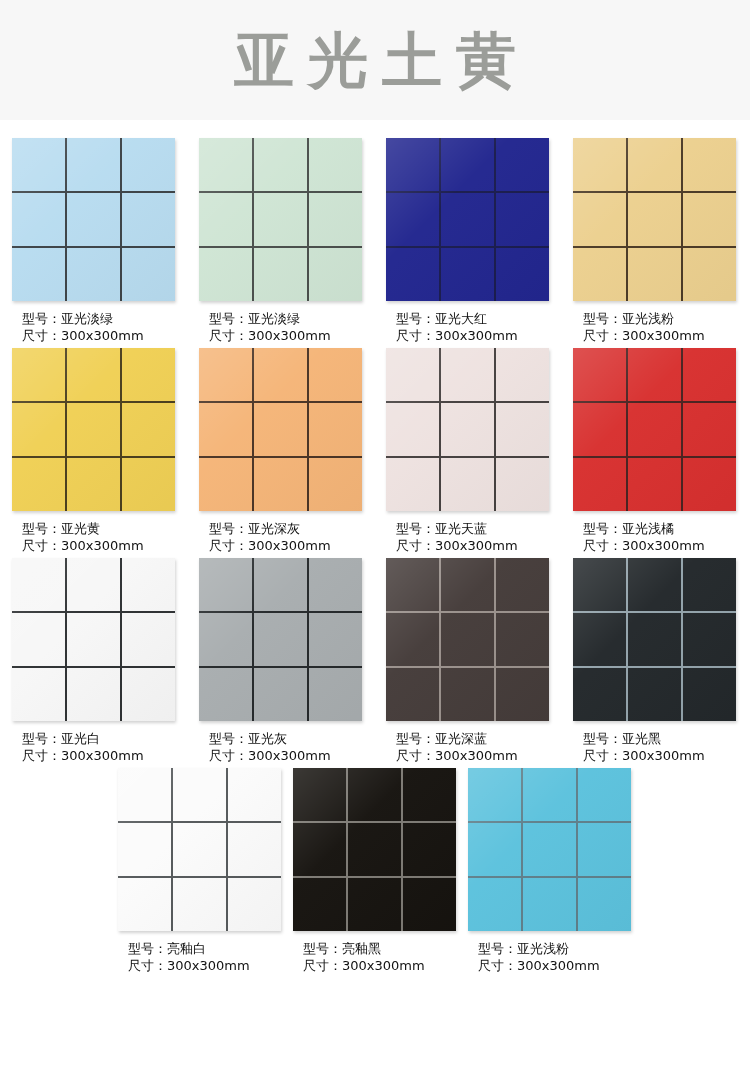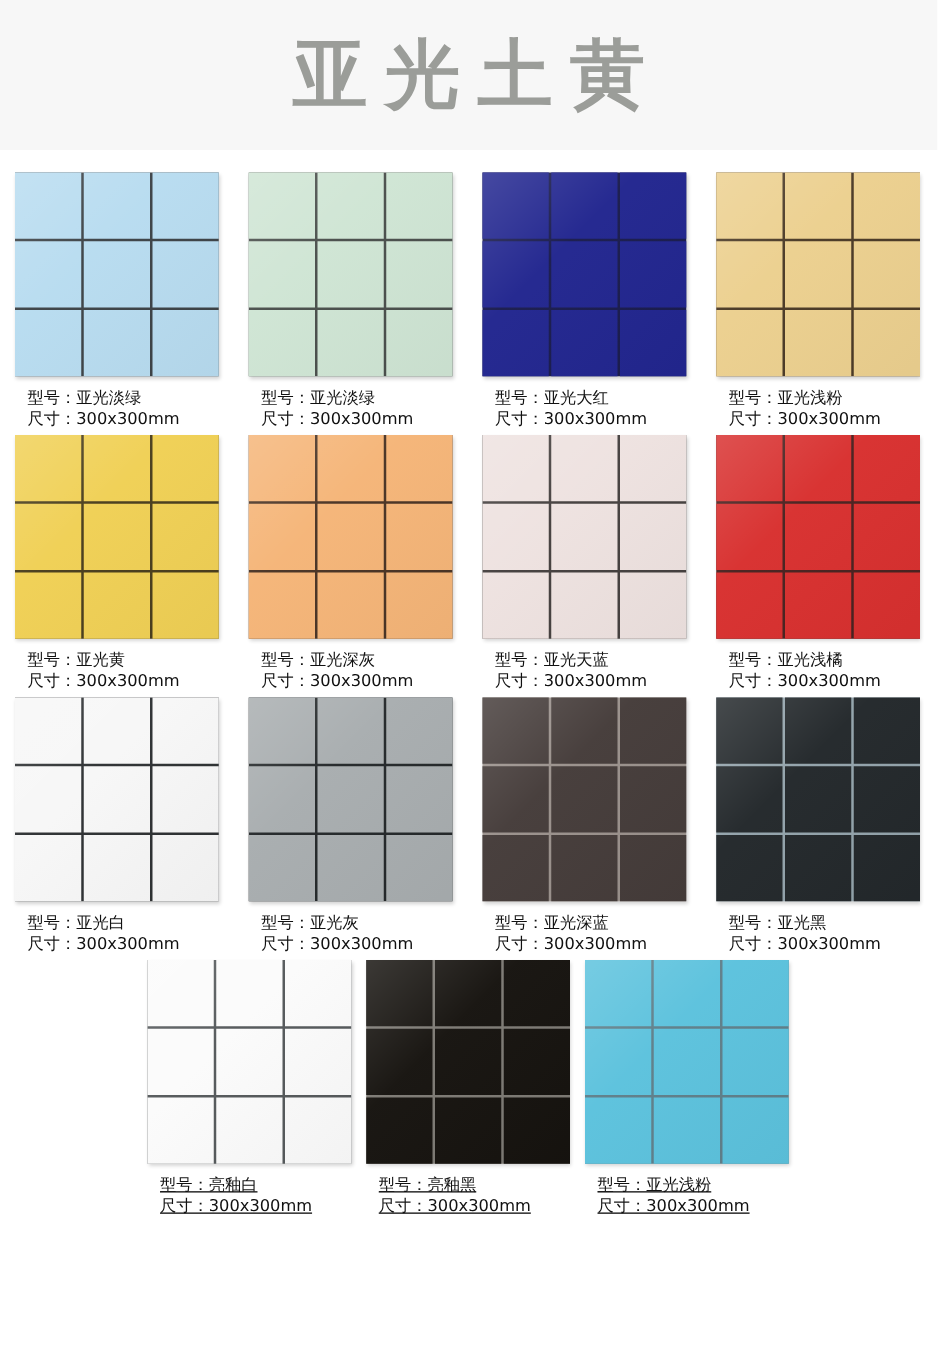--- a/index.html
+++ b/index.html
@@ -38,21 +38,21 @@
     margin-bottom: 4px;
   }
   .row.r4 { justify-content: flex-start; padding-left: 110px; }
 
   .card {
     width: 187px;
     display: flex;
     flex-direction: column;
     align-items: flex-start;
   }
-  .row.r4 .card { width: 175px; text-decoration: underline; }
+  .row.r4 .card { width: 175px; }
 
   .tile-wrap {
     width: 163px;
     height: 163px;
     margin-left: 12px;
     position: relative;
   }
   .row.r4 .tile-wrap { margin-left: 8px; }
 
   

